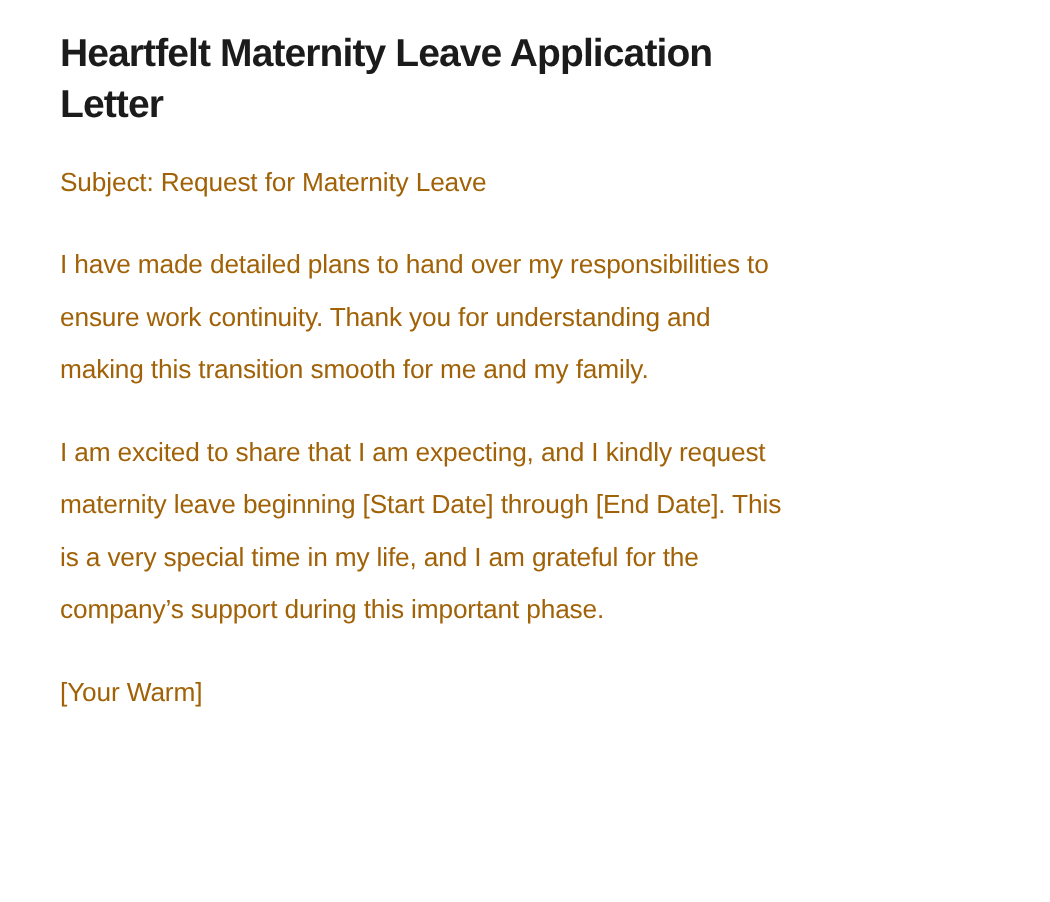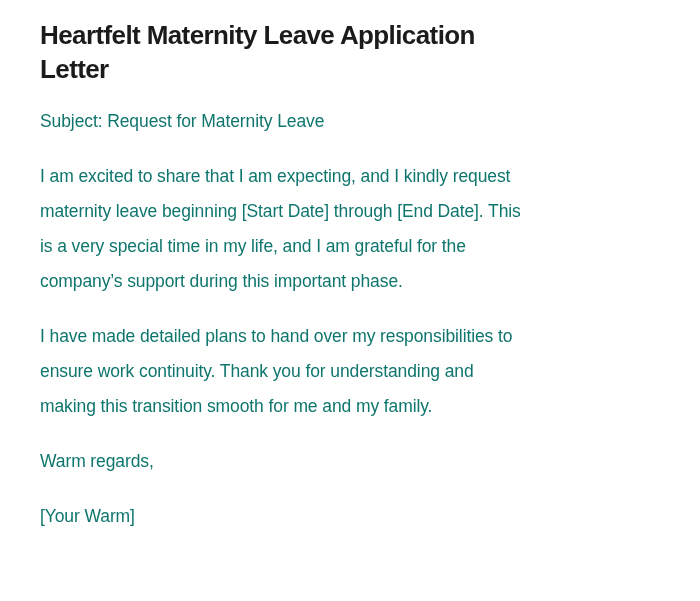--- a/index.html
+++ b/index.html
@@ -27,41 +27,40 @@
     line-height: 34px;
     font-weight: 700;
     letter-spacing: -0.6px;
     color: #1b1b1b;
   }
   p.line, p.para {
     margin: 0 0 20px 0;
     font-size: 17.5px;
     line-height: 35px;
     font-weight: 400;
-    color: #0f766e;
+    color: #a16207;
     letter-spacing: -0.1px;
   }
   p.para {
     white-space: pre-line; 
   }
 </style>
 </head>
 <body>
 
 <div class="page">
   <h1 class="title">Heartfelt Maternity Leave Application Letter</h1>
 
   <p class="line">Subject: Request for Maternity Leave</p>
 
 
+  <p class="para">I have made detailed plans to hand over my responsibilities to
+ensure work continuity. Thank you for understanding and
+making this transition smooth for me and my family.</p>
+
   <p class="para">I am excited to share that I am expecting, and I kindly request
 maternity leave beginning [Start Date] through [End Date]. This
 is a very special time in my life, and I am grateful for the
 company’s support during this important phase.</p>
 
-  <p class="para">I have made detailed plans to hand over my responsibilities to
-ensure work continuity. Thank you for understanding and
-making this transition smooth for me and my family.</p>
-
-  <p class="line">Warm regards,</p>
 
   <p class="line">[Your Warm]</p>
 </div>
 
 </body></html>

